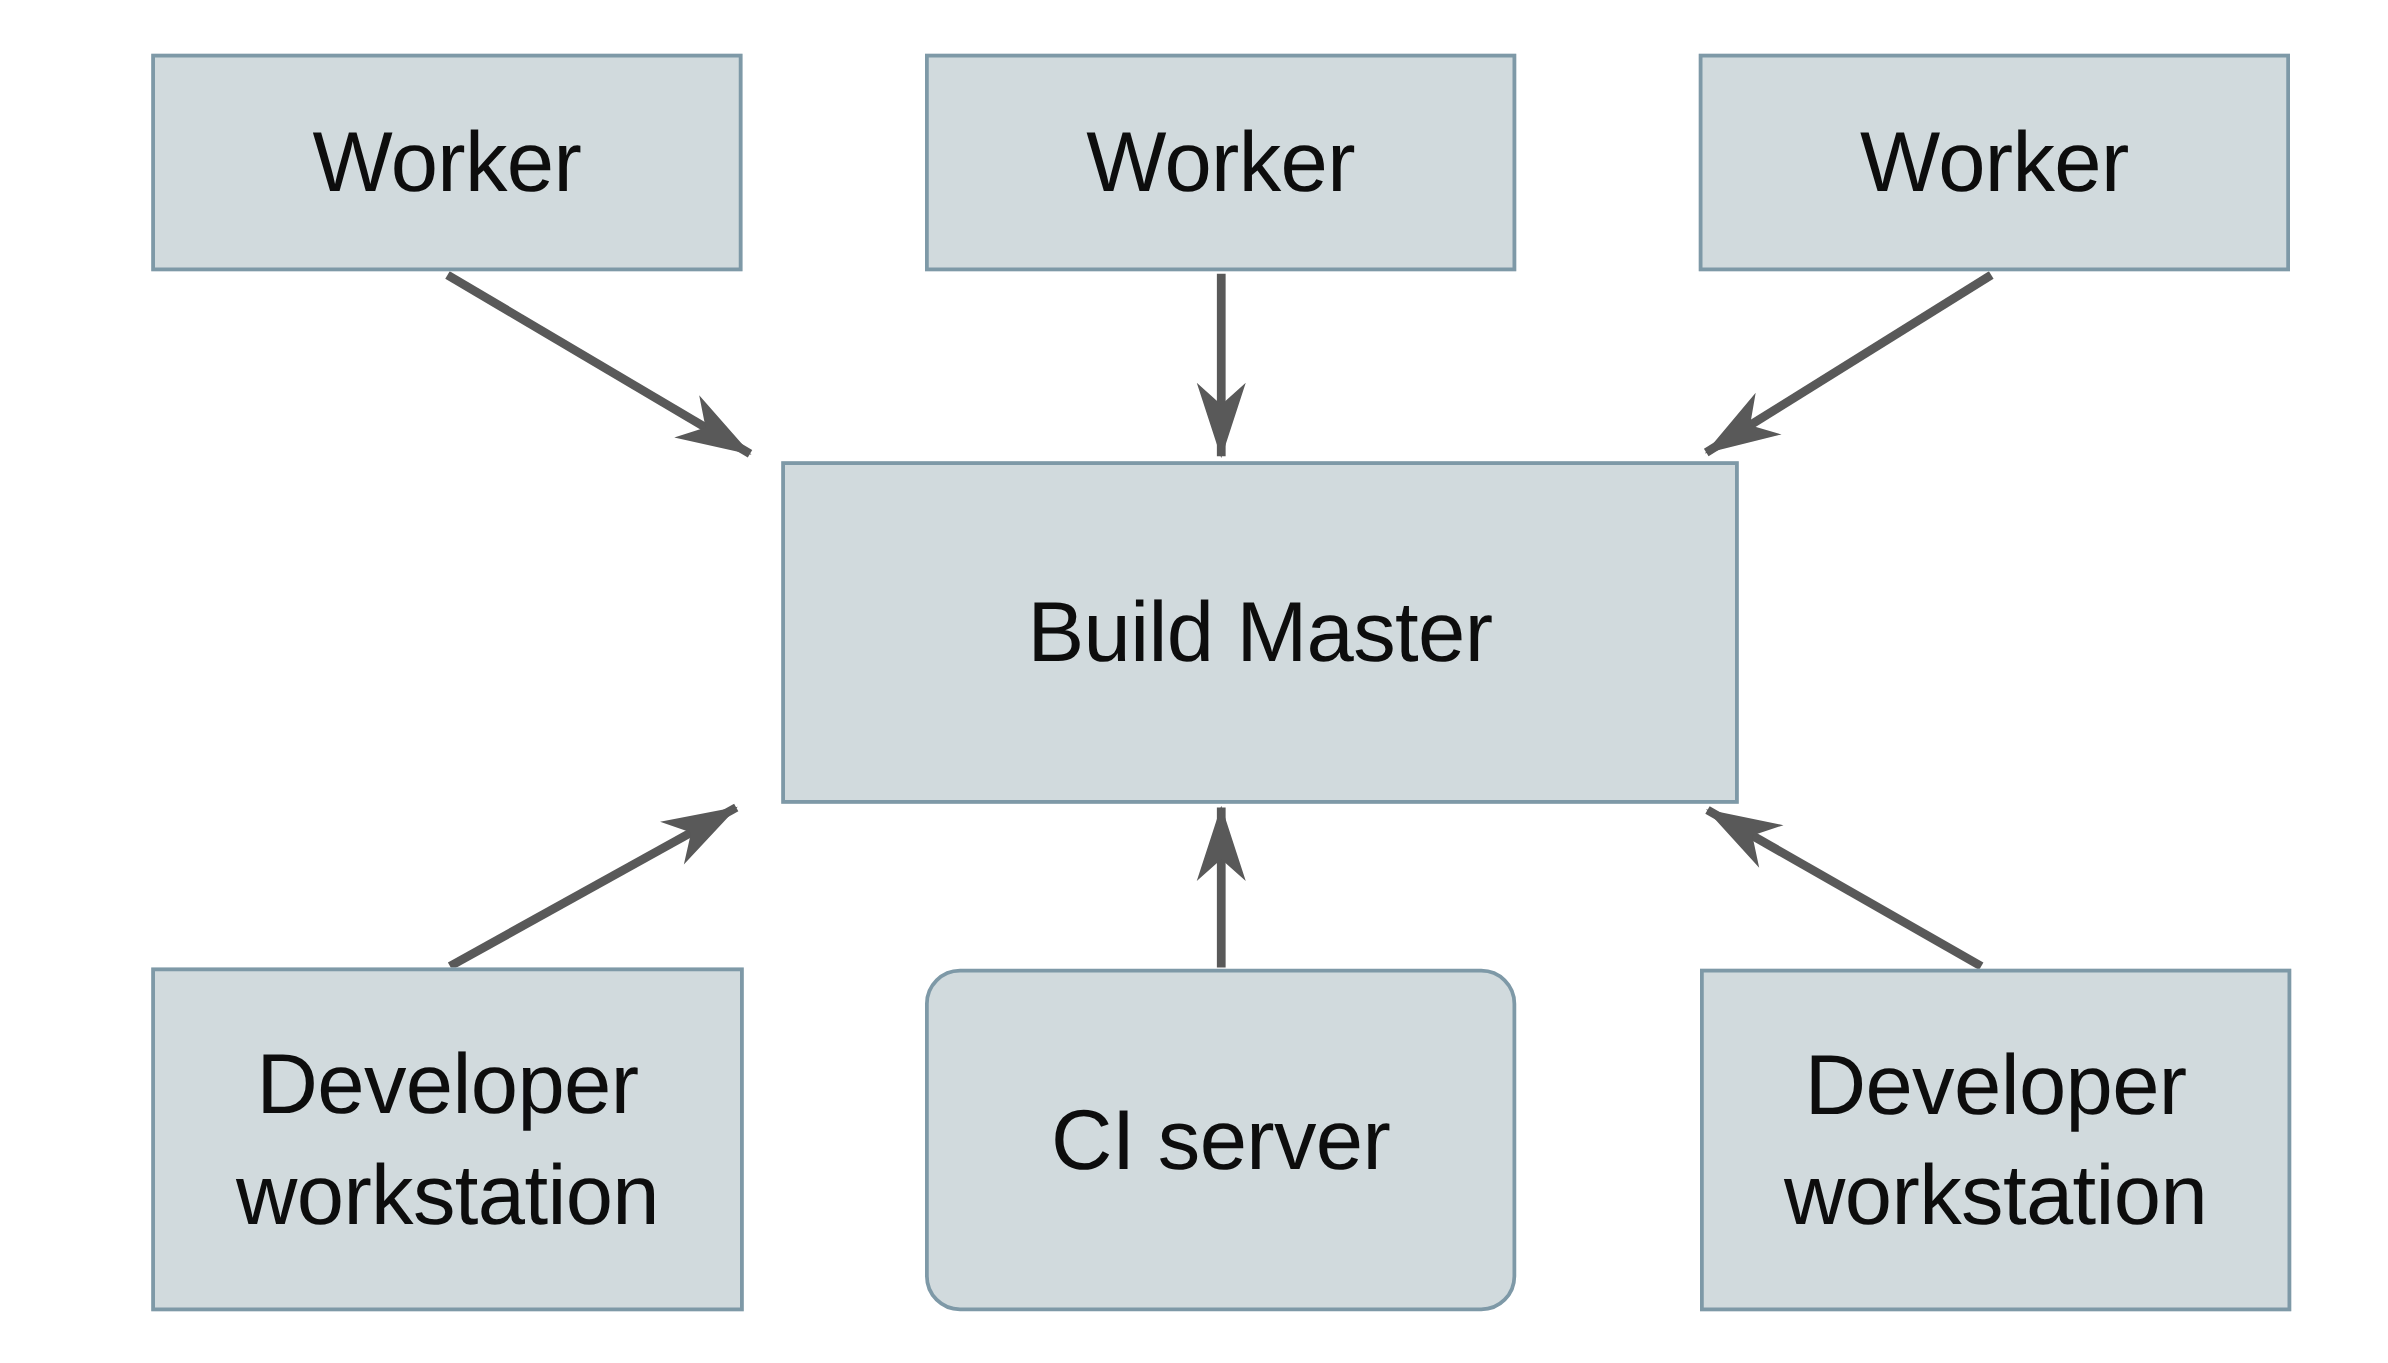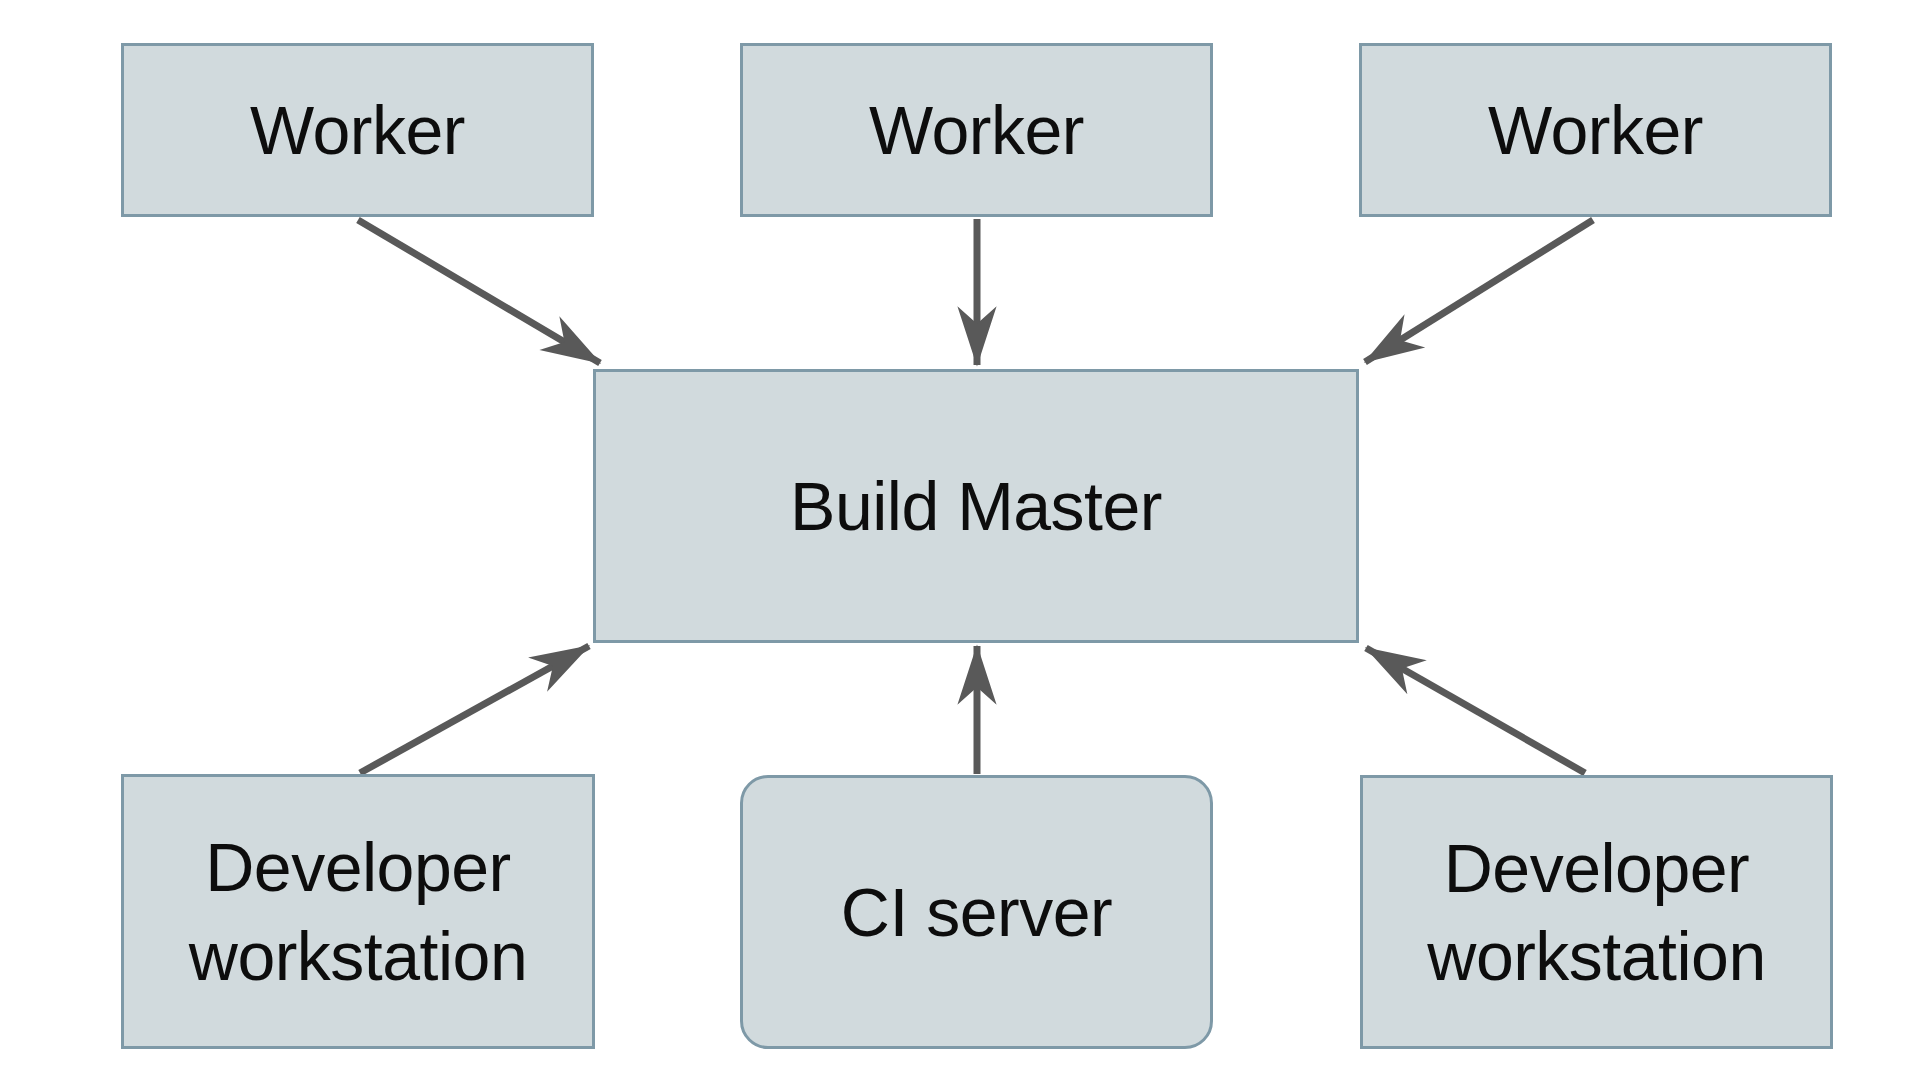--- a/index.html
+++ b/index.html
@@ -64,21 +64,21 @@
   <div id="nodes-layer">
       <div class="node" style="left: 121px; top: 43px; width: 473px; height: 174px;">
         <span class="node-label">Worker</span>
       </div>
       <div class="node" style="left: 740px; top: 43px; width: 473px; height: 174px;">
         <span class="node-label">Worker</span>
       </div>
       <div class="node" style="left: 1359px; top: 43px; width: 473px; height: 174px;">
         <span class="node-label">Worker</span>
       </div>
-      <div class="node" style="left: 593px; top: 369px; width: 766px; height: 274px;">
+      <div class="node" style="left: 625px; top: 369px; width: 766px; height: 274px;">
         <span class="node-label">Build Master</span>
       </div>
       <div class="node" style="left: 121px; top: 774px; width: 474px; height: 275px;">
         <span class="node-label">Developer workstation</span>
       </div>
       <div class="node" style="left: 740px; top: 775px; width: 473px; height: 274px; border-radius: 28px;">
         <span class="node-label">CI server</span>
       </div>
       <div class="node" style="left: 1360px; top: 775px; width: 473px; height: 274px;">
         <span class="node-label">Developer workstation</span>

